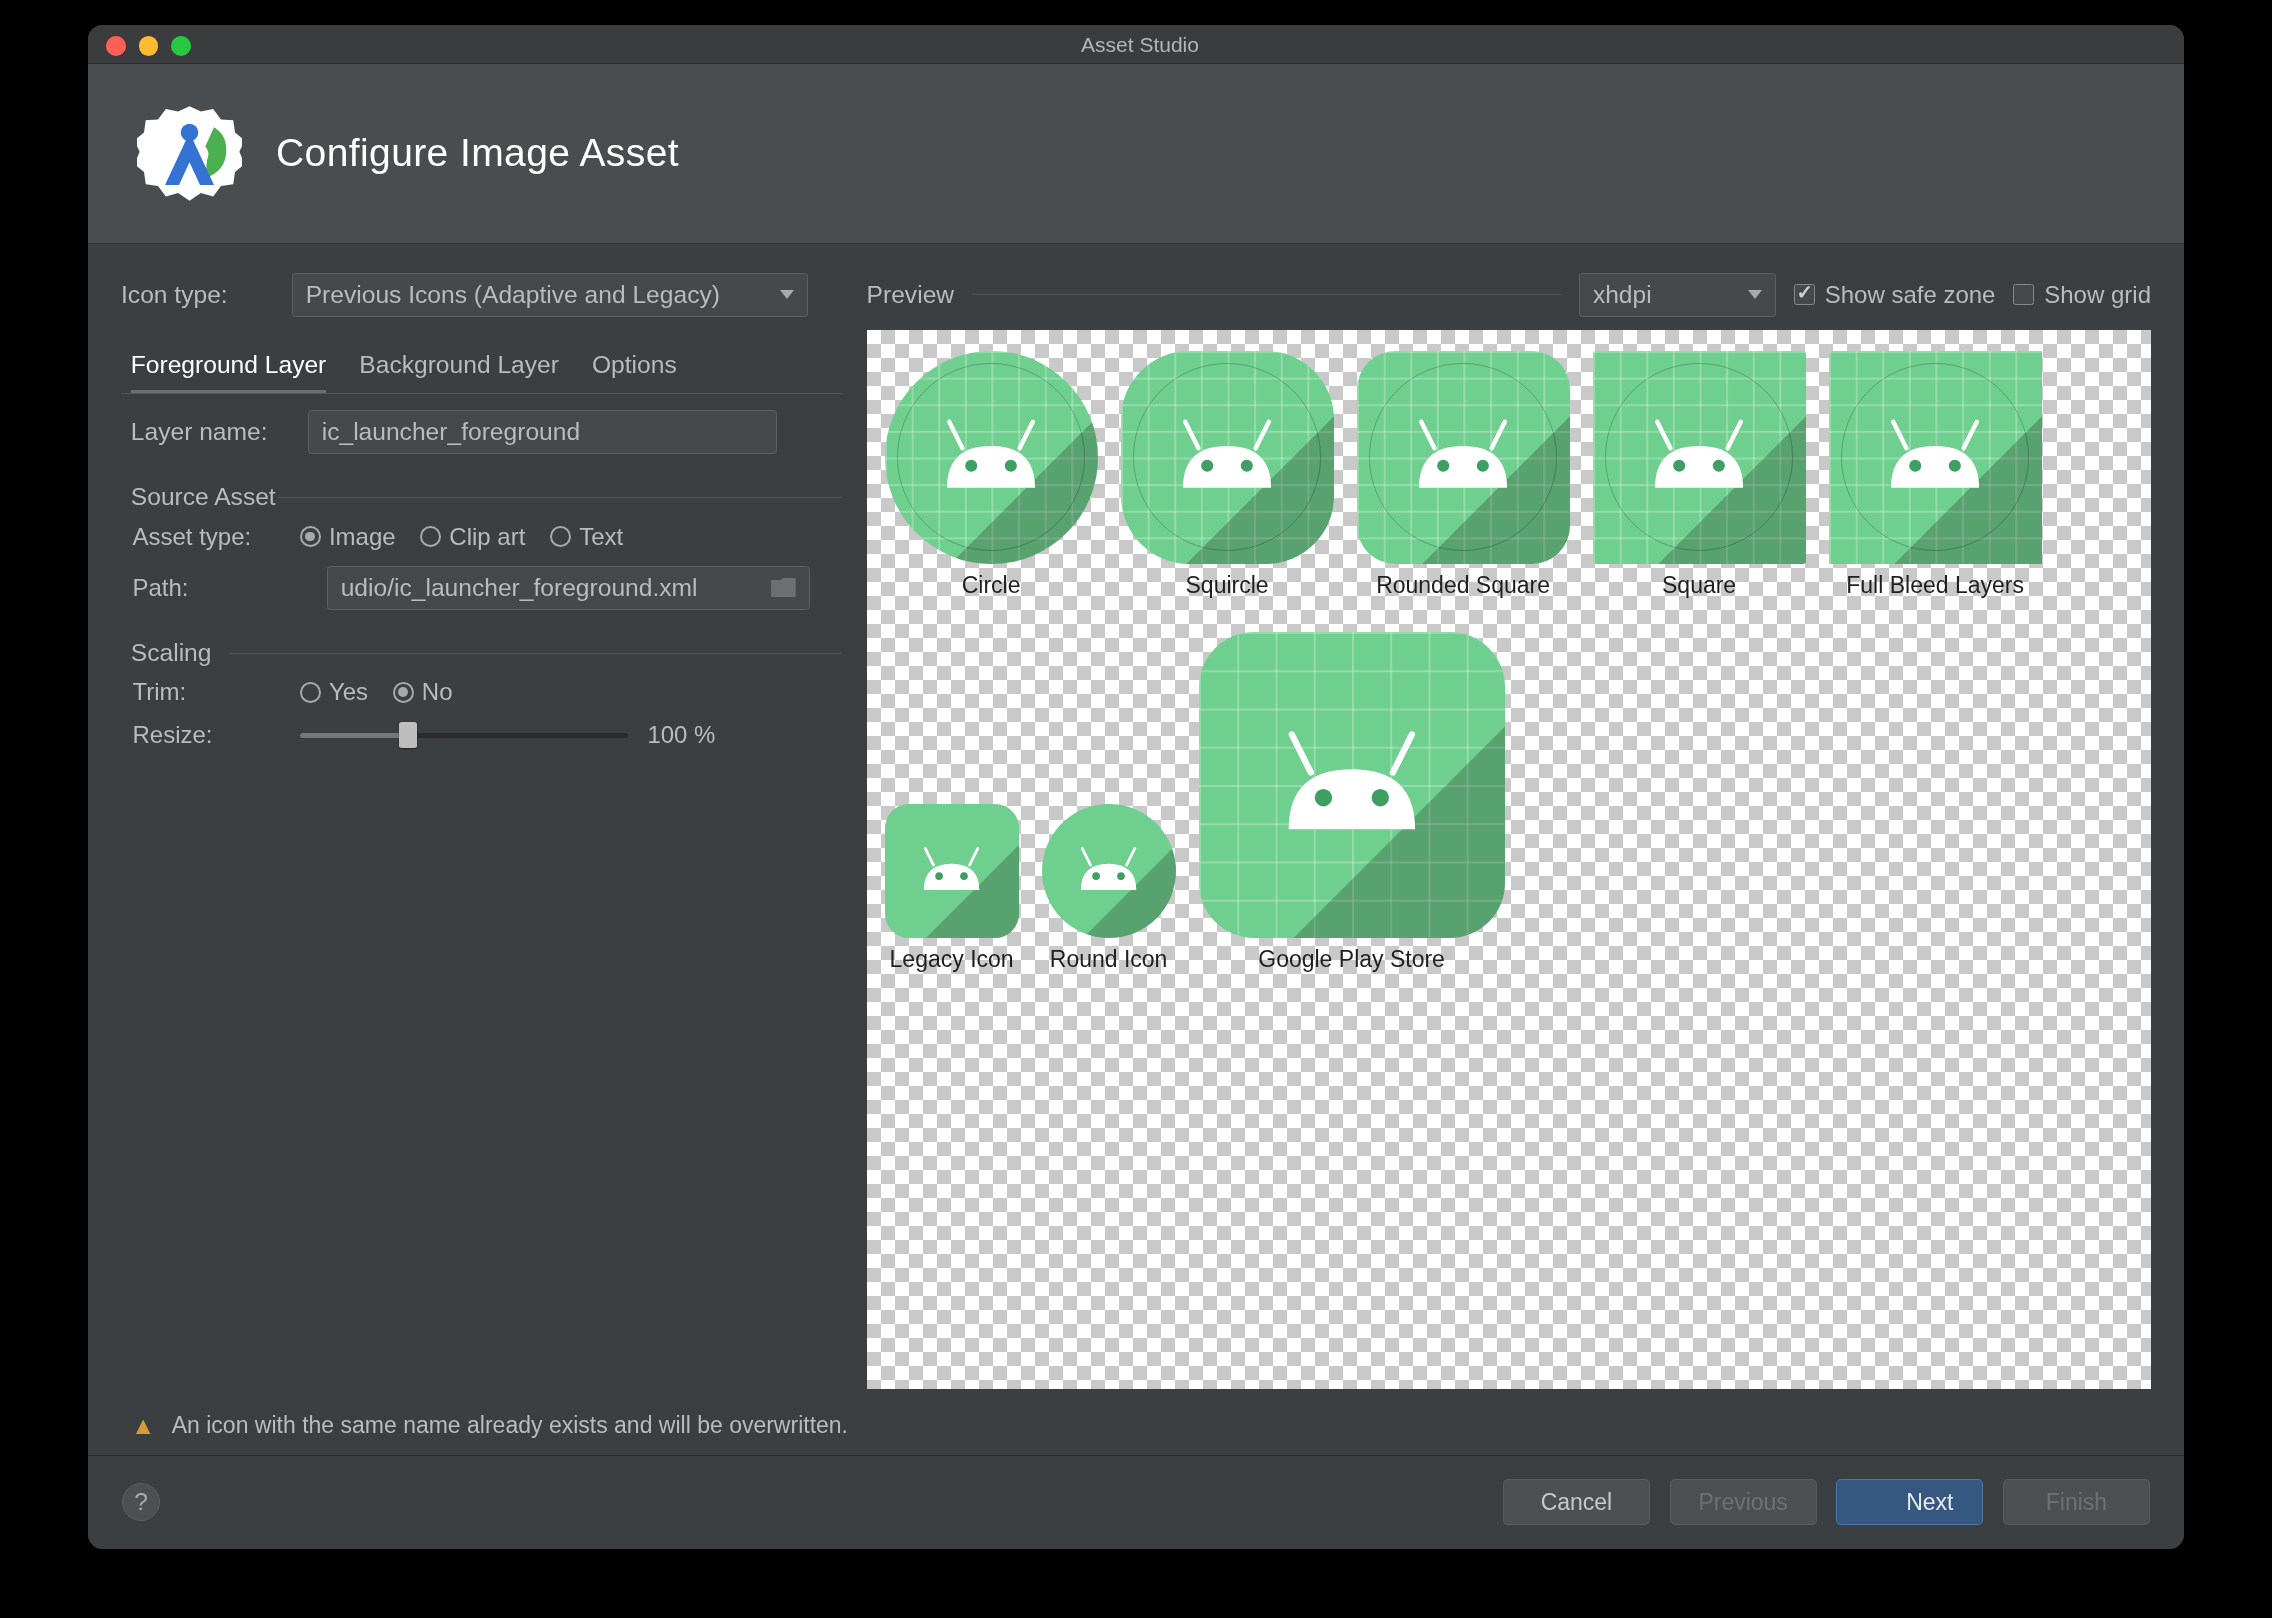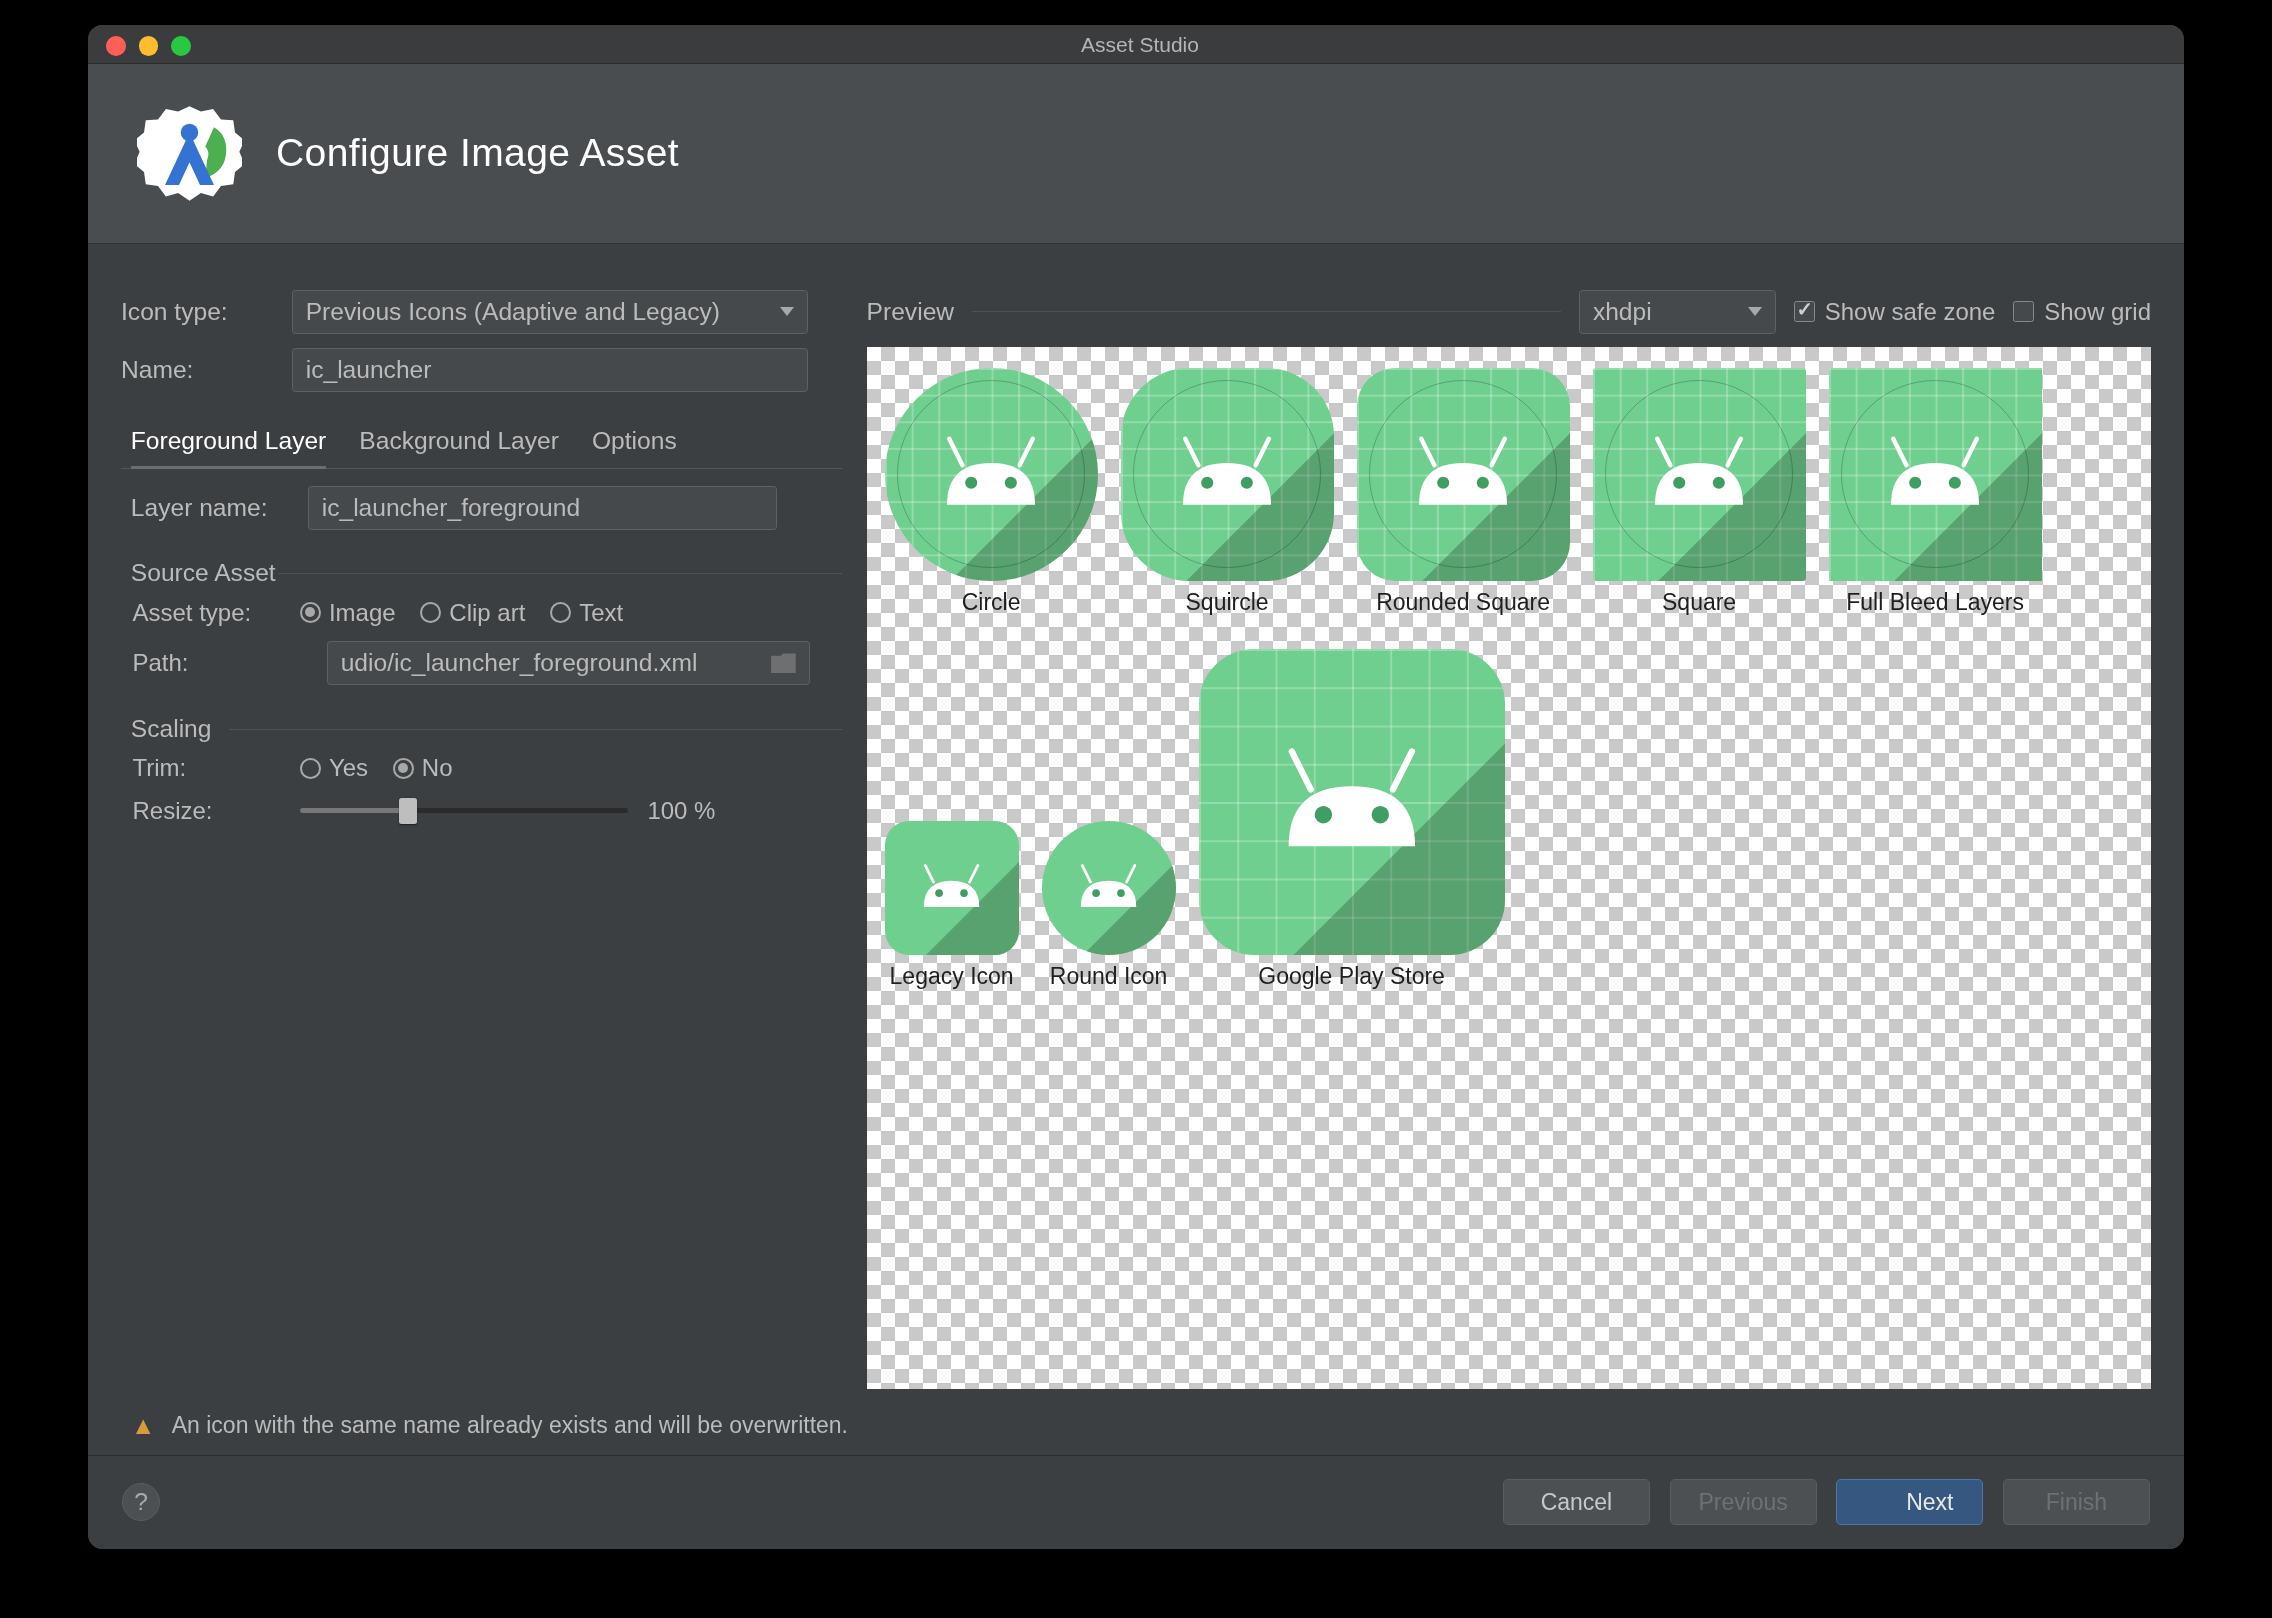--- a/index.html
+++ b/index.html
@@ -35,21 +35,21 @@
   .banner {
     background: #4A4D4F;
     padding: 37px 49px;
     display: flex; align-items: center; gap: 34px;
     border-bottom: 0.8px solid #303234;
   }
   .banner-title { color: #FFFFFF; font-size: 39px; font-weight: 500; letter-spacing: 0.4px; }
   .badge { width: 105px; height: 105px; position: relative; }
   .badge svg { width: 100%; height: 100%; }
 
-  .content { flex: 1; display: flex; padding: 46px 33px 0 33px; gap: 24.6px; }
+  .content { flex: 1; display: flex; padding: 29px 33px 0 33px; gap: 24.6px; }
   .left { width: 721px; display: flex; flex-direction: column; }
   .right { flex: 1; display: flex; flex-direction: column; }
 
   .row { display: flex; align-items: center; margin-bottom: 14.7px; gap: 14.7px; }
   .lbl { color: #BBBBBB; font-size: 24.6px; min-width: 156px; }
   .lbl.sm { min-width: 123px; font-size: 24px; padding-left: 11.5px;}
   .select, .textin {
     background: #45494B; border: 0.8px solid #5E6163; border-radius: 3.3px;
     color: #BBBBBB; font-size: 24.6px; padding: 4.9px 13px; height: 44px;
     display: flex; align-items: center;
@@ -182,26 +182,20 @@
   <div class="content">
 
     <div class="left">
       <div class="row">
         <div class="lbl">Icon type:</div>
         <div class="select">
           <span>Previous Icons (Adaptive and Legacy)</span>
           <span class="caret"></span>
         </div>
       </div>
-      <div class="row">
-        <div class="lbl">Name:</div>
-        <div class="textin">
-          <span>ic_launcher</span>
-        </div>
-      </div>
 
       <div class="tabs">
         <div class="tab active">Foreground Layer</div>
         <div class="tab">Background Layer</div>
         <div class="tab">Options</div>
       </div>
 
       <div class="row">
         <div class="lbl" style="min-width:172px;padding-left:9.8px;">Layer name:</div>
         <div class="textin sm">

